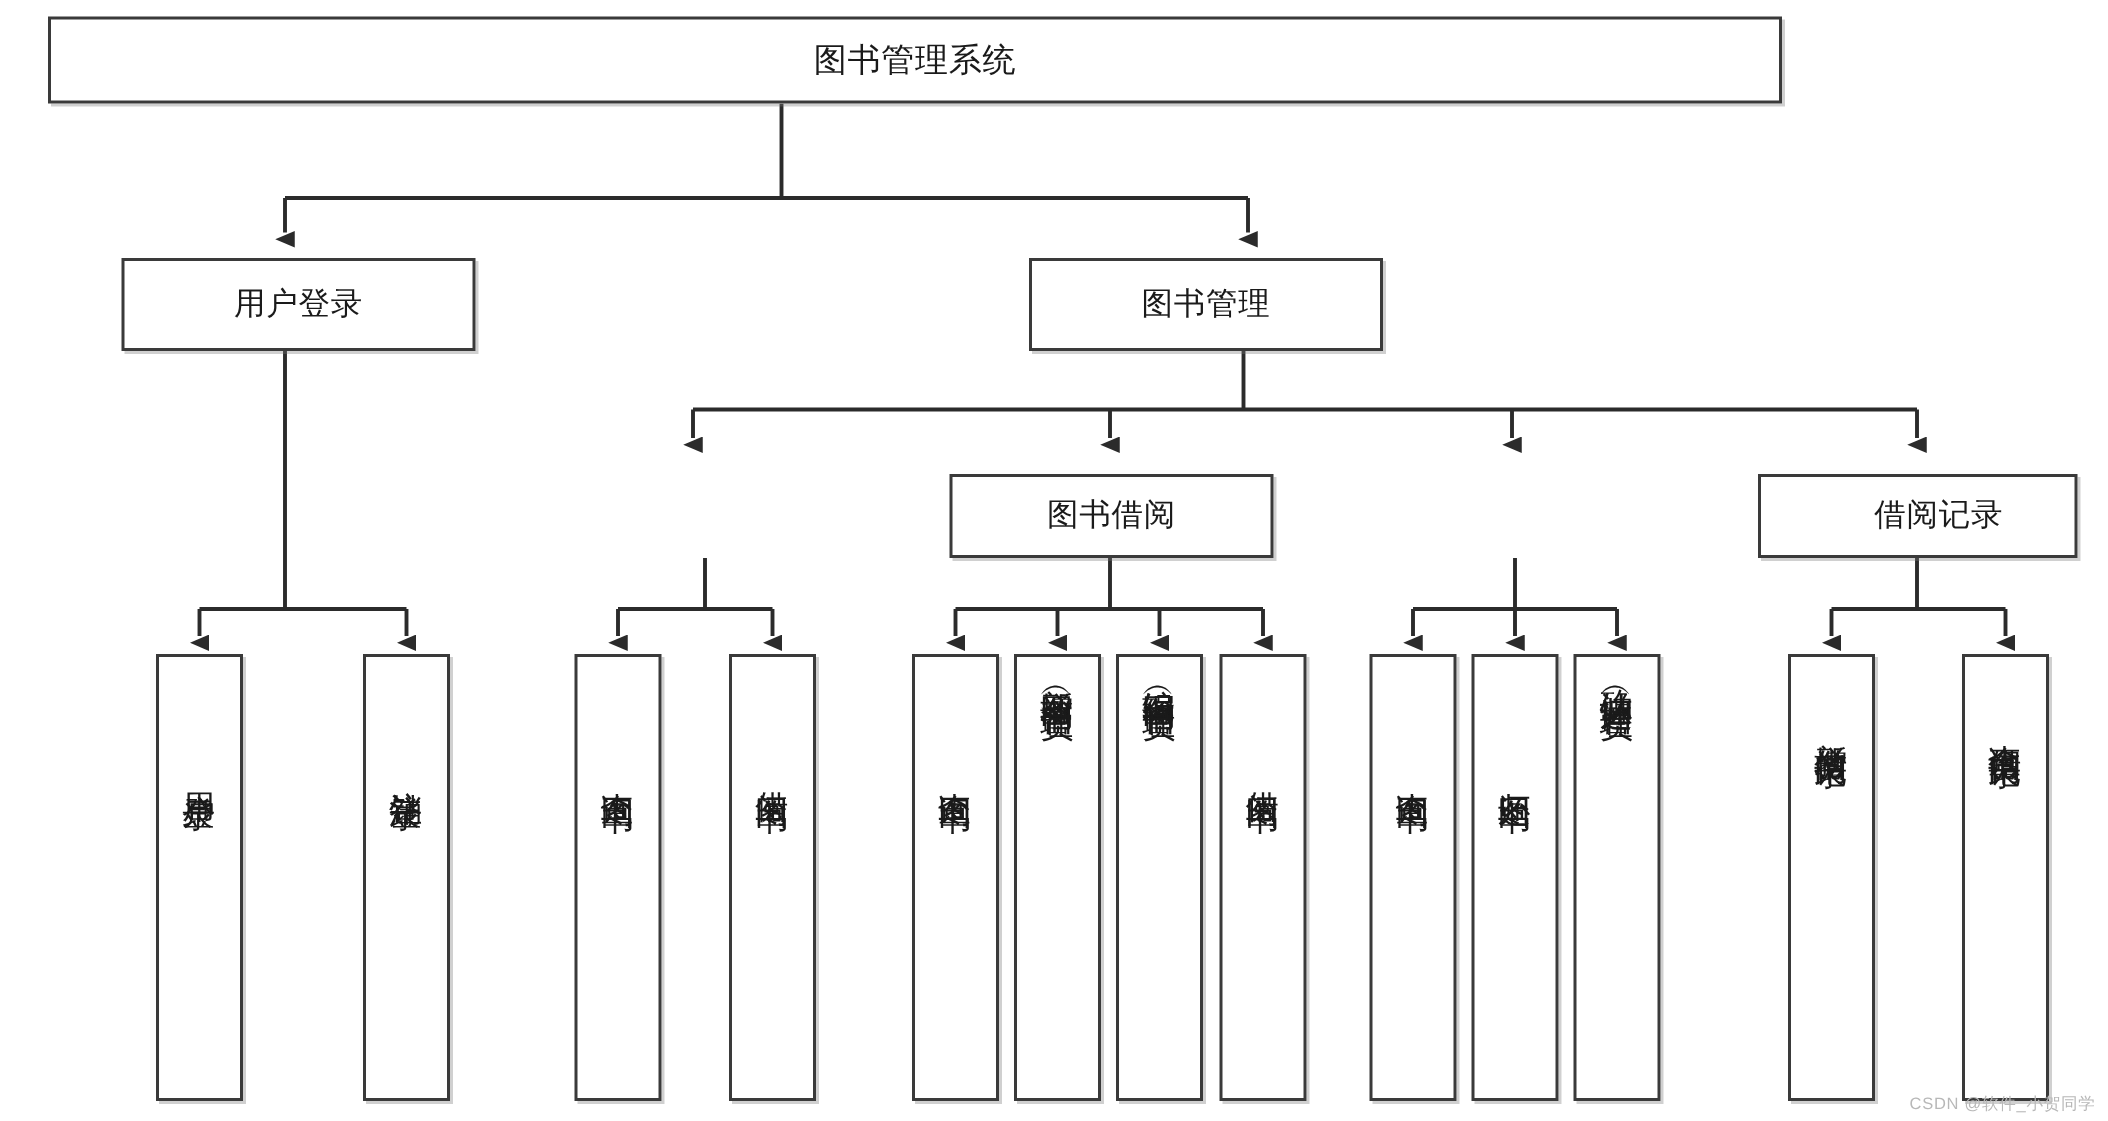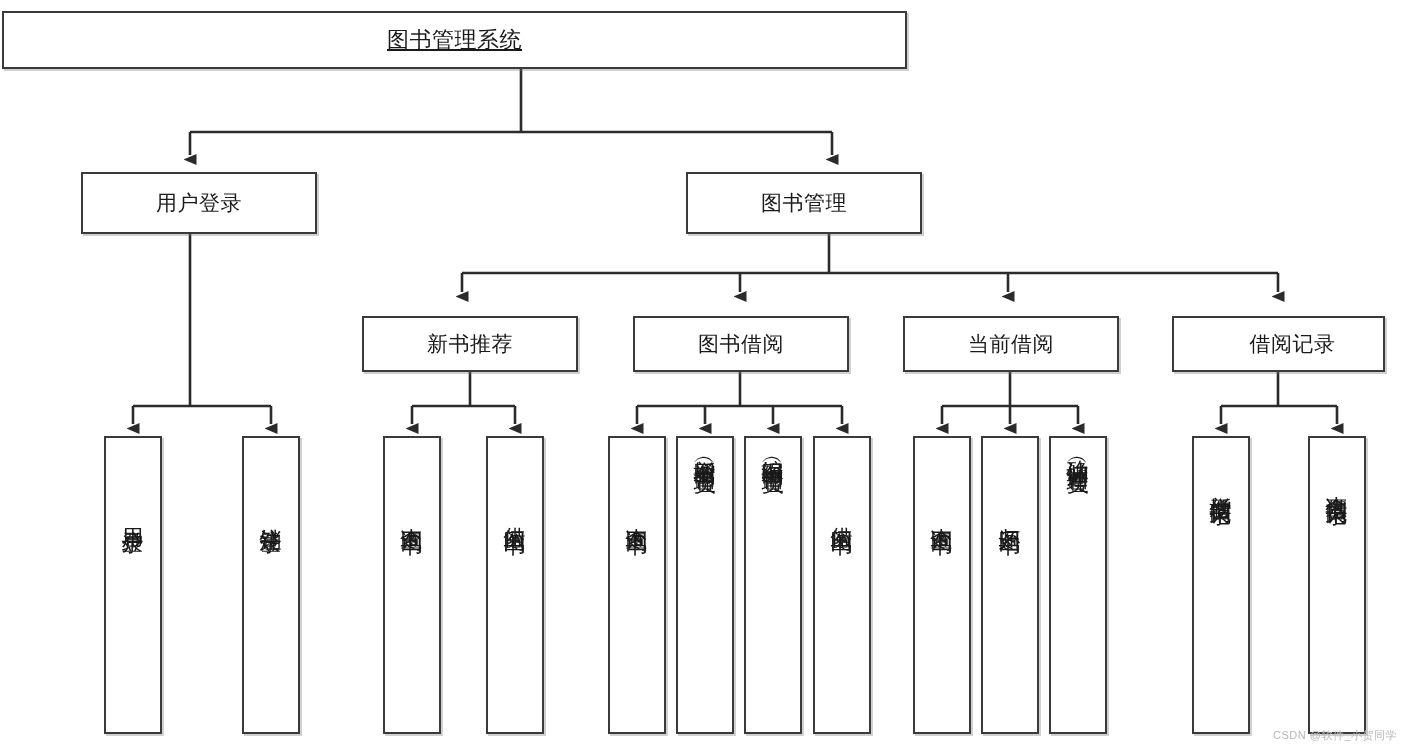--- a/index.html
+++ b/index.html
@@ -117,39 +117,33 @@
       <path d="M1010,406 L1010,424" marker-end="url(#arrow)"></path>
       <path d="M1078,406 L1078,424" marker-end="url(#arrow)"></path>
 
       <path d="M1278,372 L1278,406"></path>
       <path d="M1221,406 L1337,406"></path>
       <path d="M1221,406 L1221,424" marker-end="url(#arrow)"></path>
       <path d="M1337,406 L1337,424" marker-end="url(#arrow)"></path>
     </g>
   </svg>
 
-  <div class="node root" style="left:2px; top:11px; width:905px; height:58px;text-decoration:underline;">
+  <div class="node root" style="left:32px; top:11px; width:1156px; height:58px;">
     <span class="label">图书管理系统</span>
   </div>
 
   <div class="node" style="left:81px; top:172px; width:236px; height:62px;">
     <span class="label">用户登录</span>
   </div>
   <div class="node" style="left:686px; top:172px; width:236px; height:62px;">
     <span class="label">图书管理</span>
   </div>
 
-  <div class="node" style="left:362px; top:316px; width:216px; height:56px;">
-    <span class="label">新书推荐</span>
-  </div>
   <div class="node" style="left:633px; top:316px; width:216px; height:56px;">
     <span class="label">图书借阅</span>
-  </div>
-  <div class="node" style="left:903px; top:316px; width:216px; height:56px;">
-    <span class="label">当前借阅</span>
   </div>
   <div class="node" style="left:1172px; top:316px; width:213px; height:56px;padding-left:28px;">
     <span class="label">借阅记录</span>
   </div>
 
   <div class="node leaf" style="left:104px; top:436px; width:58px; height:298px; padding-top:72px;">
     <span class="label">用户登录</span>
   </div>
   <div class="node leaf" style="left:242px; top:436px; width:58px; height:298px; padding-top:72px;">
     <span class="label">注销登录</span>

